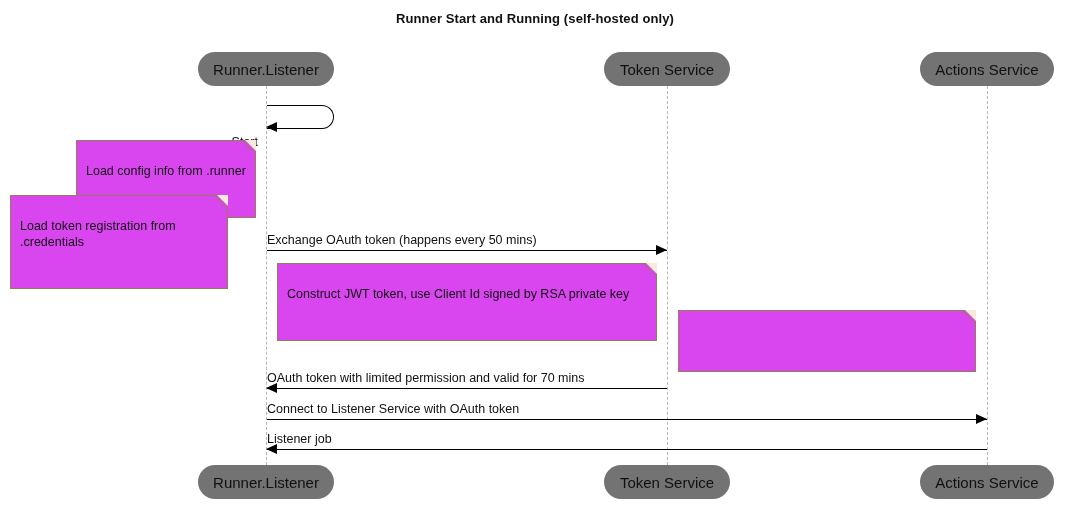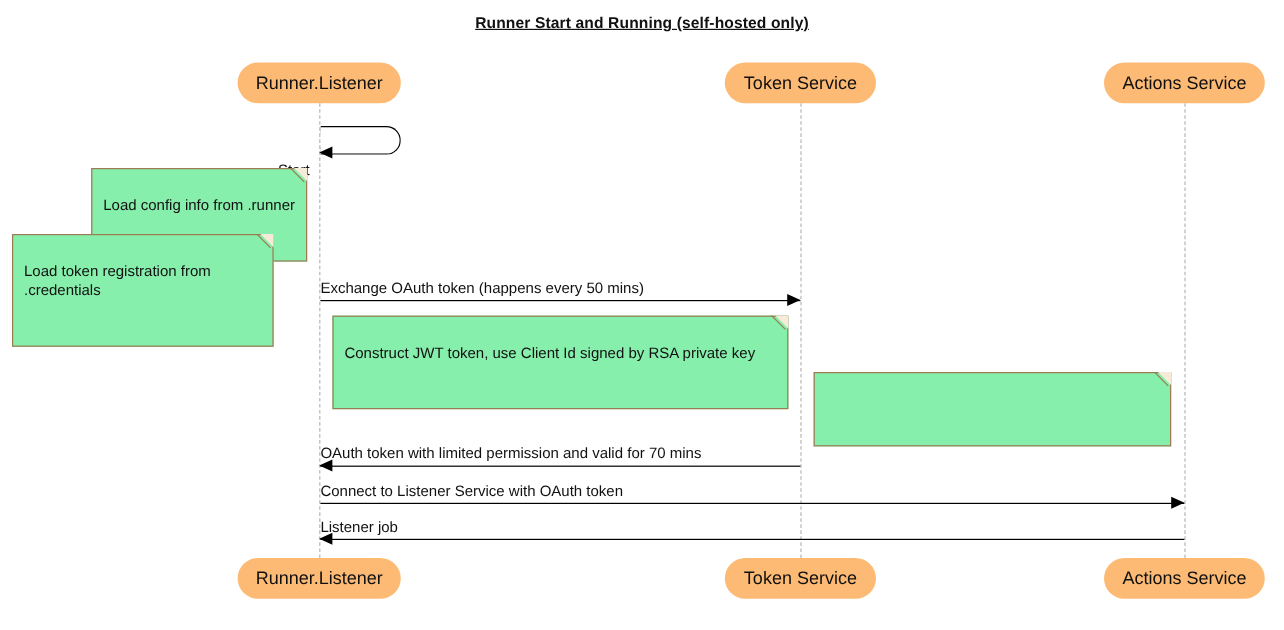--- a/index.html
+++ b/index.html
@@ -23,28 +23,27 @@
   .diagram-title {
     position: absolute;
     left: 0;
     top: 11px;
     width: 1070px;
     text-align: center;
     font-size: 13px;
     font-weight: bold;
     color: #111111;
     letter-spacing: 0.1px;
-    text-decoration: underline;
   }
 
   
   .participant {
     position: absolute;
     height: 34px;
-    background: #fdba74;
+    background: #737373;
     border-radius: 17px;
     display: flex;
     align-items: center;
     justify-content: center;
     font-size: 15px;
     color: #101010;
     white-space: nowrap;
   }
 
   
@@ -87,21 +86,21 @@
     border: 1.3px solid #000000;
     border-left: none;
     border-top-right-radius: 13px;
     border-bottom-right-radius: 13px;
     background: transparent;
   }
 
   
   .note {
     position: absolute;
-    background: #86efac;
+    background: #d946ef;
     border: 1px solid #9a7b52;
     box-sizing: border-box;
     font-size: 12.5px;
     color: #111111;
     line-height: 16px;
     padding: 6px 9px 6px 9px;
     white-space: pre-line;
   }
   .note-fold {
     position: absolute;

